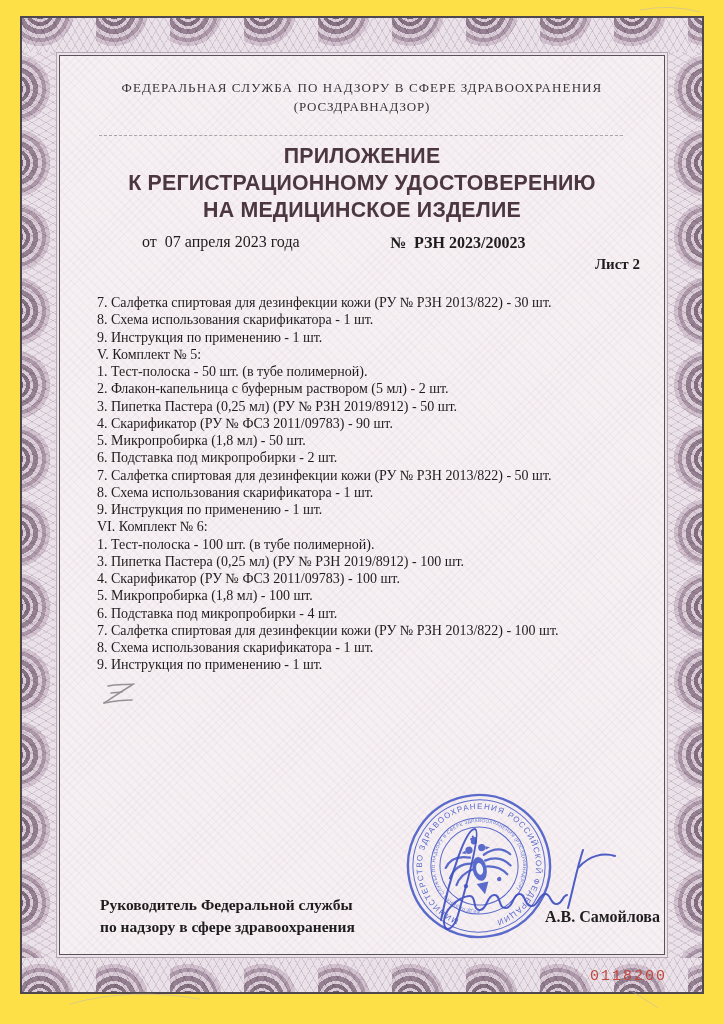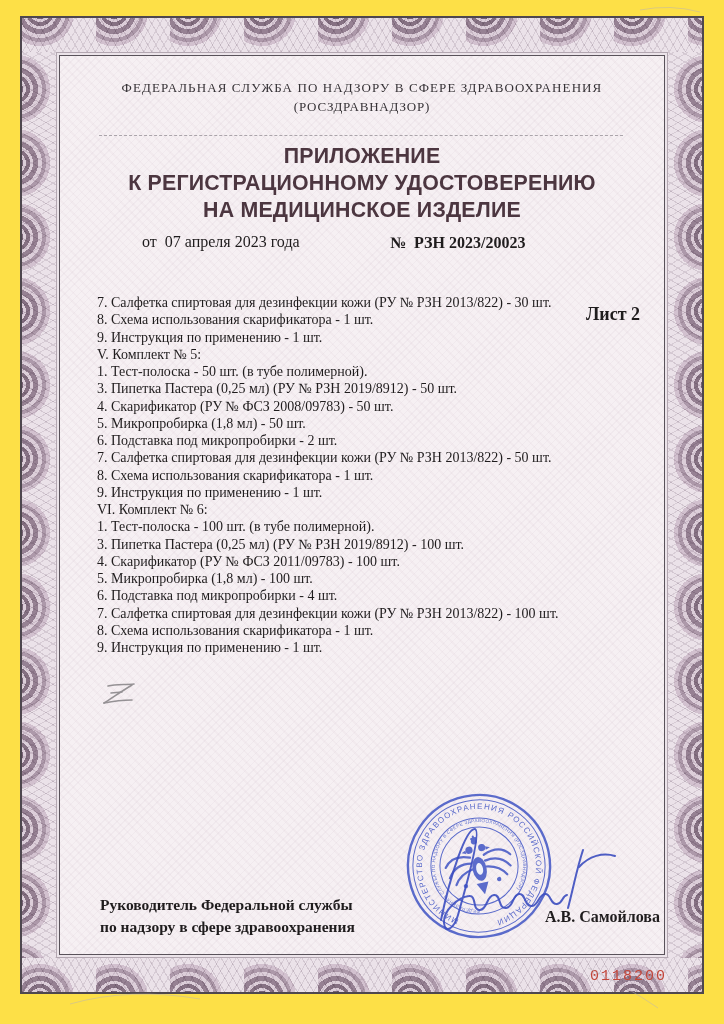--- a/index.html
+++ b/index.html
@@ -66,21 +66,21 @@
   .agency-2{top:99px;letter-spacing:.8px;}
   .sep{left:99px;top:135px;width:524px;border-top:1px dashed #938d93;opacity:.75;}
   .title{left:40px;right:40px;text-align:center;
     font-family:"Liberation Sans", sans-serif;font-weight:700;font-size:22px;
     color:#4c3640;transform:scaleX(.97);letter-spacing:.2px;}
   .title-1{top:143px;}
   .title-2{top:170px;}
   .title-3{top:197px;}
   .issue-date{left:142px;top:233px;font-weight:400;font-size:16px;white-space:pre;}
   .issue-num{left:390px;top:234px;font-weight:700;font-size:16px;white-space:pre;text-align:center;}
-  .sheet{top:256px;right:84px;font-weight:700;font-size:18px;margin-top:48px;}
+  .sheet{top:256px;right:84px;font-weight:700;font-size:15px;}
   .list{left:97px;top:294px;width:545px;font-size:14px;line-height:17.25px;}
   .list div{white-space:nowrap;}
   .pos{left:100px;font-weight:700;font-size:15.5px;}
   .pos-1{top:896px;}
   .pos-2{top:918px;}
   .signer{left:545px;top:908px;font-weight:700;font-size:16px;}
   .serial{left:590px;top:933px;font-family:"Liberation Mono", monospace;
     font-size:15px;letter-spacing:2px;color:#c2463b;margin-top:35px;}
   .stampwrap{left:404px;top:791px;width:150px;height:150px;transform:rotate(-12deg);opacity:.92;}
   .sigwrap{left:416px;top:798px;width:200px;height:146px;}
@@ -112,22 +112,23 @@
   <div class="abs issue-date">от  07 апреля 2023 года</div>
   <div class="abs issue-num">№  РЗН 2023/20023</div>
   <div class="abs sheet">Лист 2</div>
 
   <div class="abs list">
     <div>7. Салфетка спиртовая для дезинфекции кожи (РУ № РЗН 2013/822) - 30 шт.</div>
     <div>8. Схема использования скарификатора - 1 шт.</div>
     <div>9. Инструкция по применению - 1 шт.</div>
     <div>V. Комплект № 5:</div>
     <div>1. Тест-полоска - 50 шт. (в тубе полимерной).</div>
+    <div>2. Флакон-капельница с буферным раствором (5 мл) - 2 шт.</div>
     <div>3. Пипетка Пастера (0,25 мл) (РУ № РЗН 2019/8912) - 50 шт.</div>
-    <div>4. Скарификатор (РУ № ФСЗ 2008/09783) - 50 шт.</div>
+    <div>4. Скарификатор (РУ № ФСЗ 2011/09783) - 90 шт.</div>
     <div>5. Микропробирка (1,8 мл) - 50 шт.</div>
     <div>6. Подставка под микропробирки - 2 шт.</div>
     <div>7. Салфетка спиртовая для дезинфекции кожи (РУ № РЗН 2013/822) - 50 шт.</div>
     <div>8. Схема использования скарификатора - 1 шт.</div>
     <div>9. Инструкция по применению - 1 шт.</div>
     <div>VI. Комплект № 6:</div>
     <div>1. Тест-полоска - 100 шт. (в тубе полимерной).</div>
     <div>3. Пипетка Пастера (0,25 мл) (РУ № РЗН 2019/8912) - 100 шт.</div>
     <div>4. Скарификатор (РУ № ФСЗ 2011/09783) - 100 шт.</div>
     <div>5. Микропробирка (1,8 мл) - 100 шт.</div>

